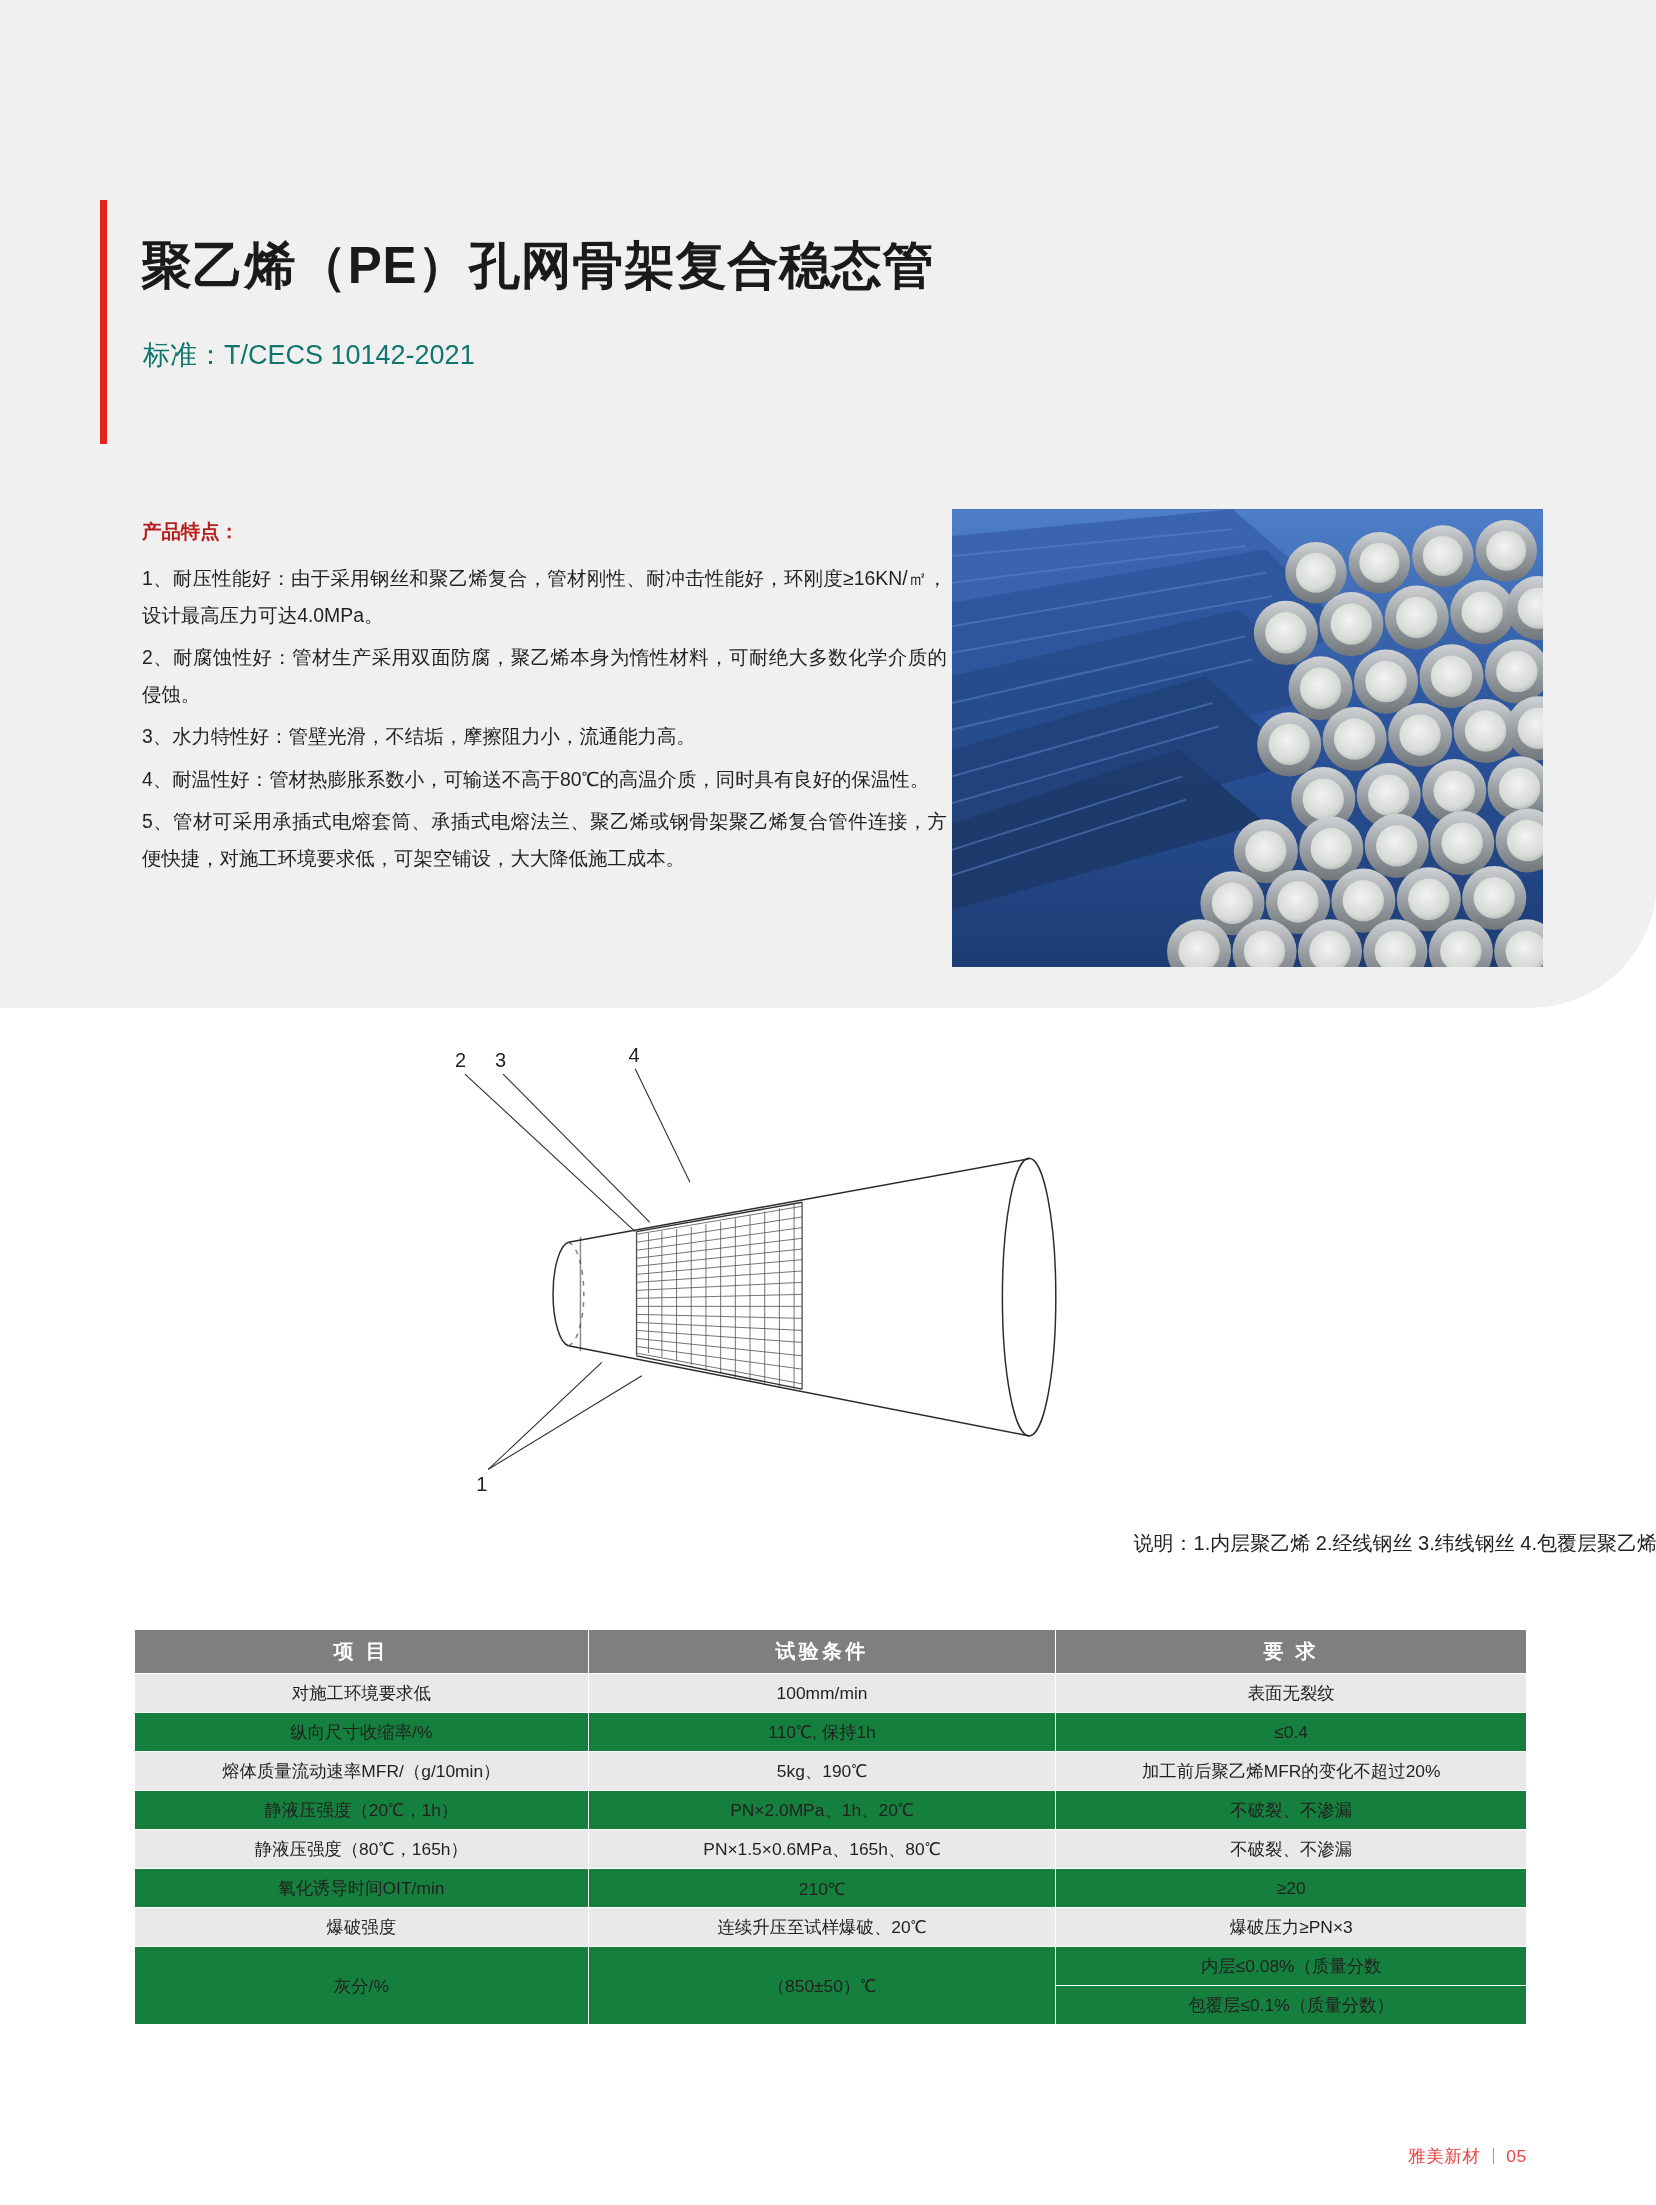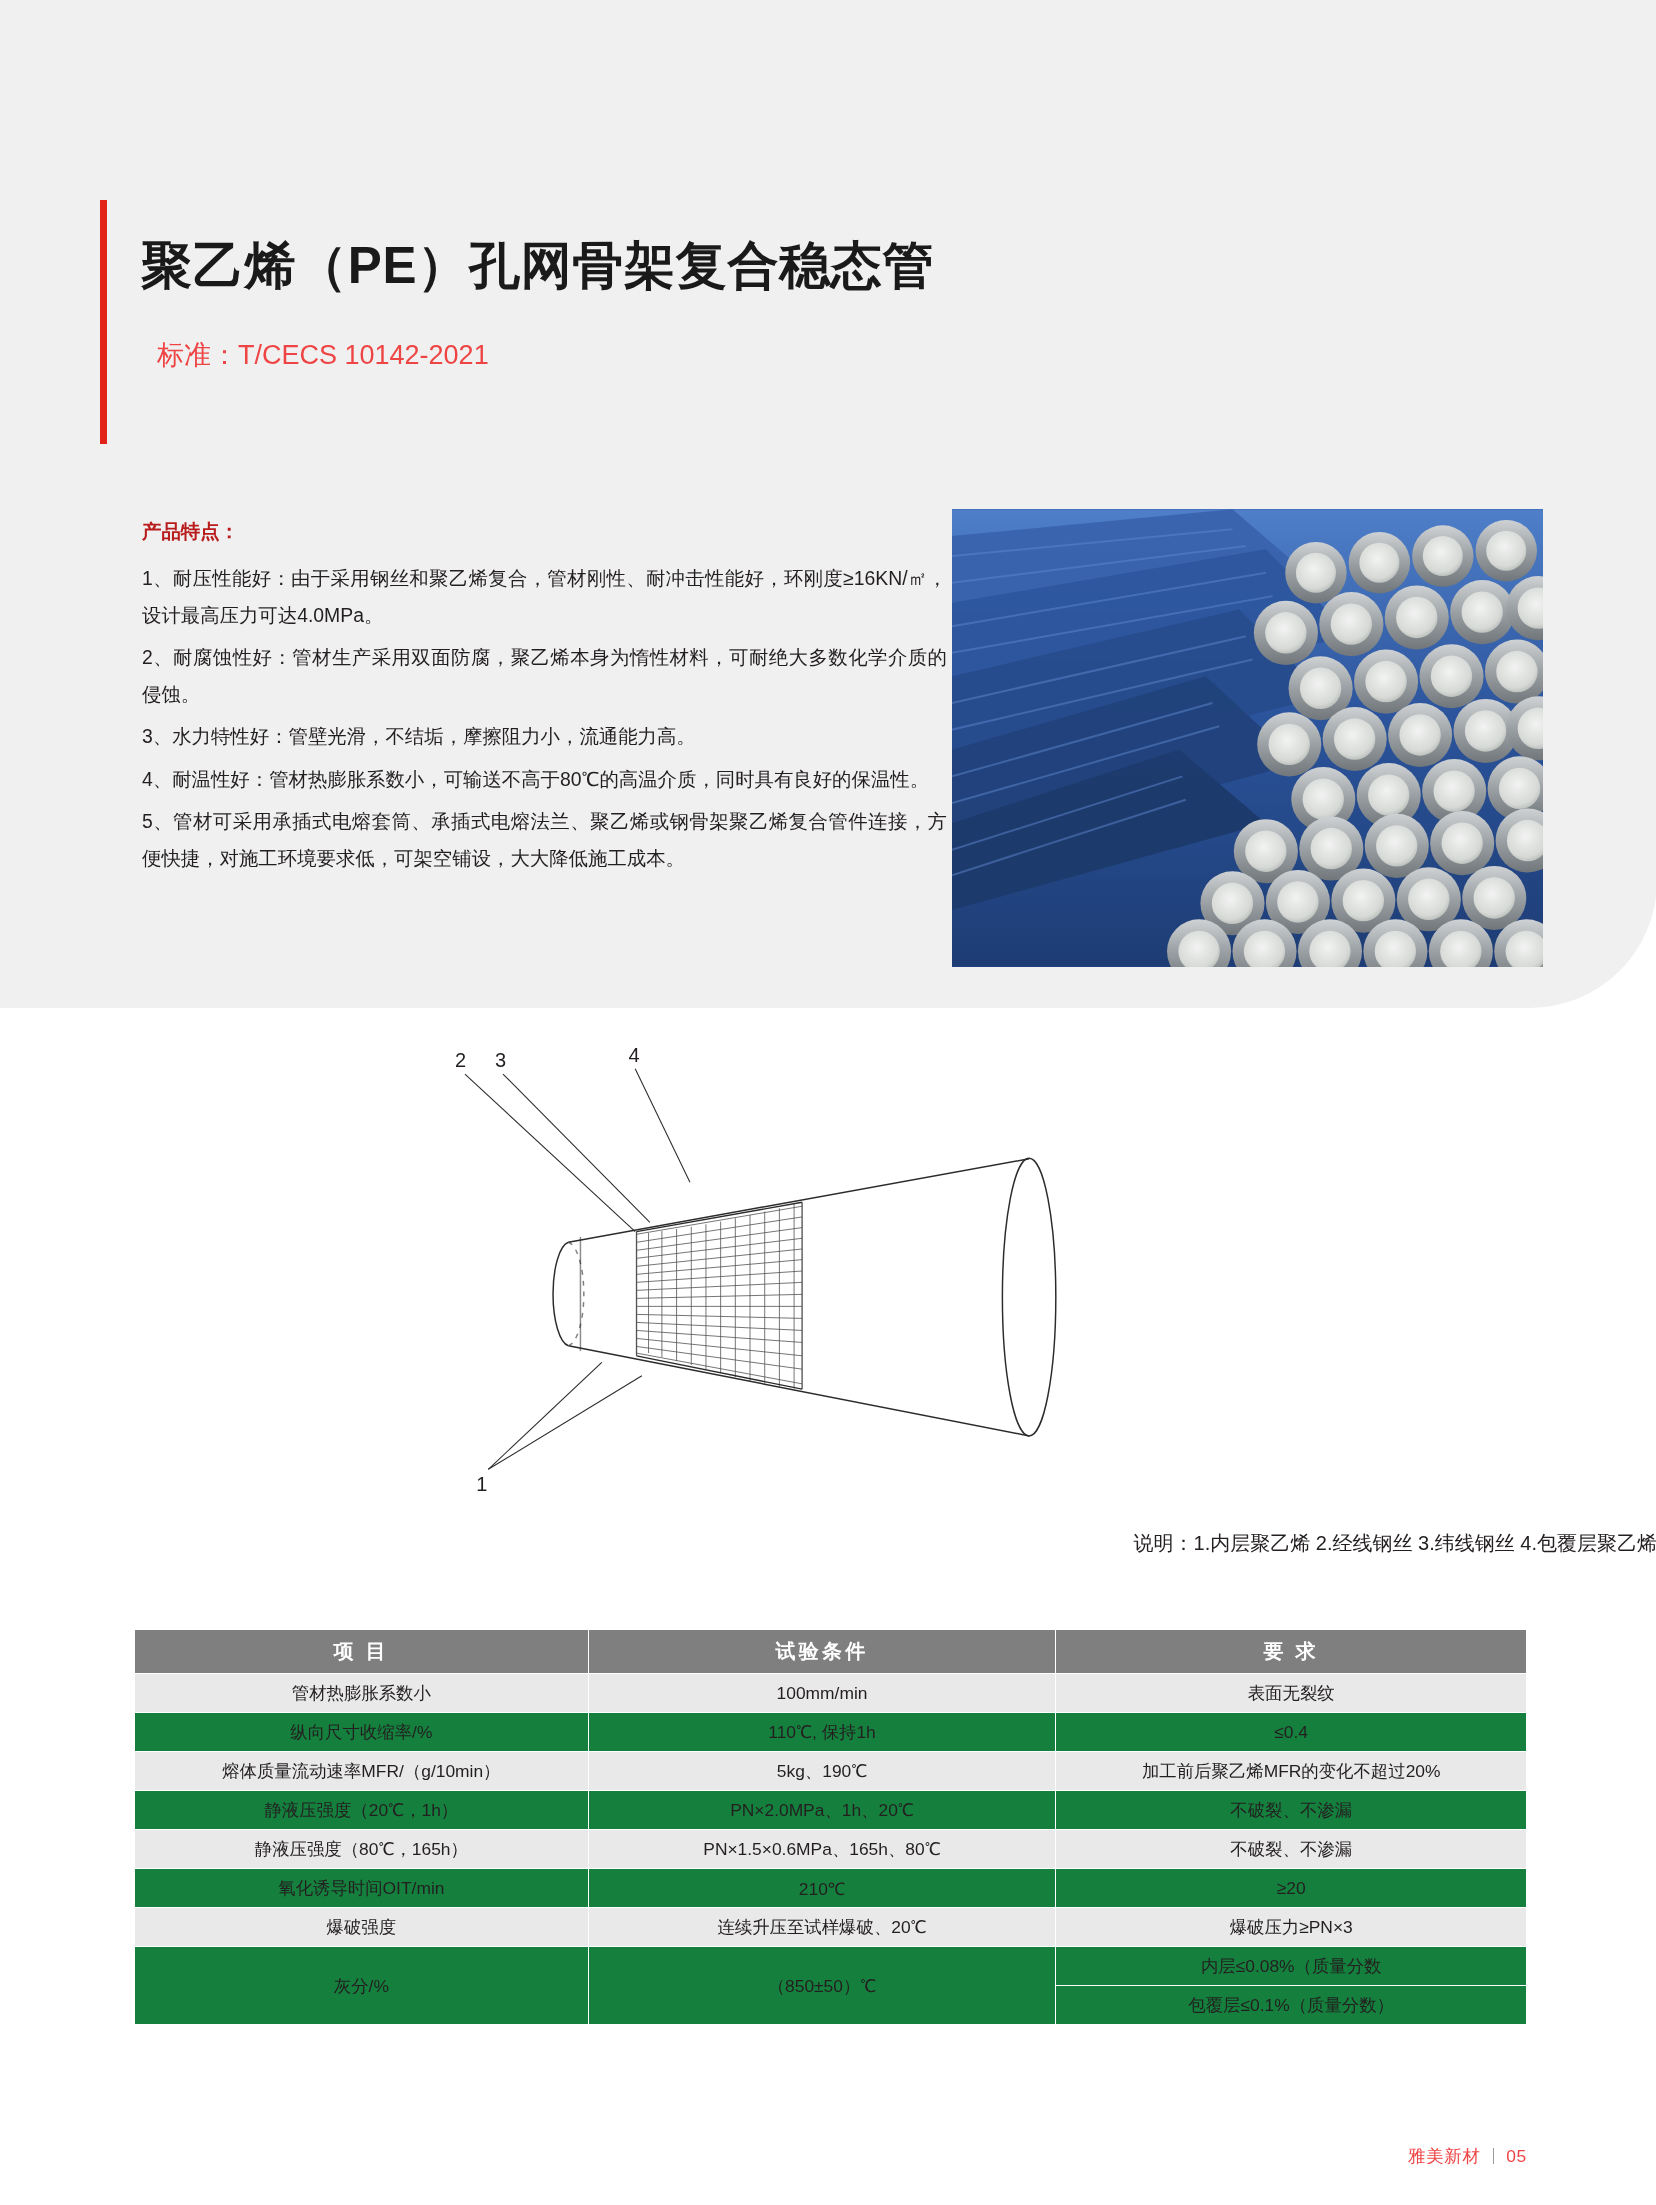--- a/index.html
+++ b/index.html
@@ -40,24 +40,24 @@
     position: absolute;
     left: 41px; top: 32px;
     font-size: 51px;
     font-weight: 700;
     letter-spacing: 0.7px;
     color: #1a1a1a;
     white-space: nowrap;
   }
   .title-std {
     position: absolute;
-    left: 57px; top: 137px;
+    left: 43px; top: 137px;
     font-size: 27px;
     font-weight: 400;
-    color: #ef4444;
+    color: #0f766e;
     white-space: nowrap;
   }
 
   
   .features {
     position: absolute;
     left: 142px; top: 518px;
     width: 805px;
   }
   .features h3 {
@@ -392,21 +392,21 @@
 <table class="tbl">
   <thead>
     <tr>
       <th class="col1">项  目</th>
       <th class="col2">试验条件</th>
       <th class="col3">要  求</th>
     </tr>
   </thead>
   <tbody>
     <tr class="odd">
-      <td>管材热膨胀系数小</td>
+      <td>对施工环境要求低</td>
       <td>100mm/min</td>
       <td>表面无裂纹</td>
     </tr>
     <tr class="even">
       <td>纵向尺寸收缩率/%</td>
       <td>110℃, 保持1h</td>
       <td>≤0.4</td>
     </tr>
     <tr class="odd">
       <td>熔体质量流动速率MFR/（g/10min）</td>

